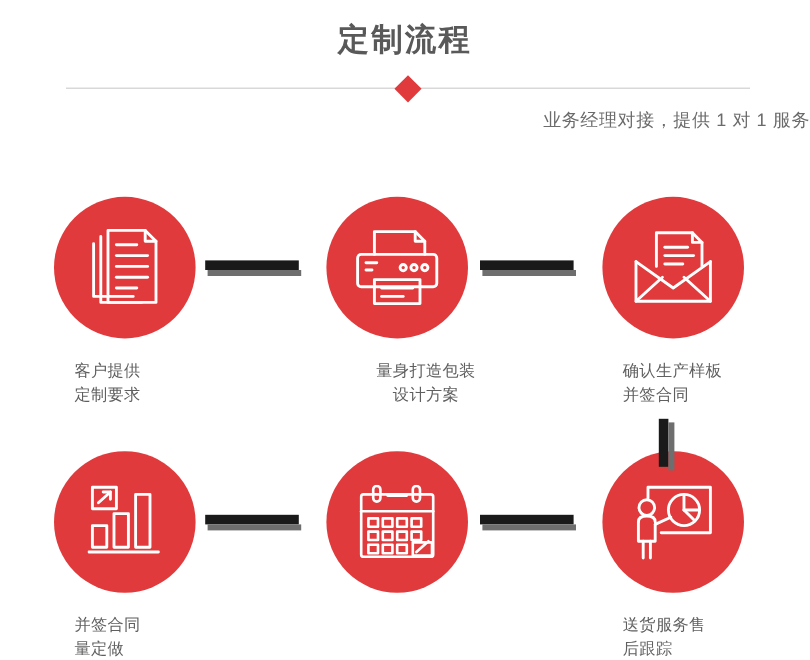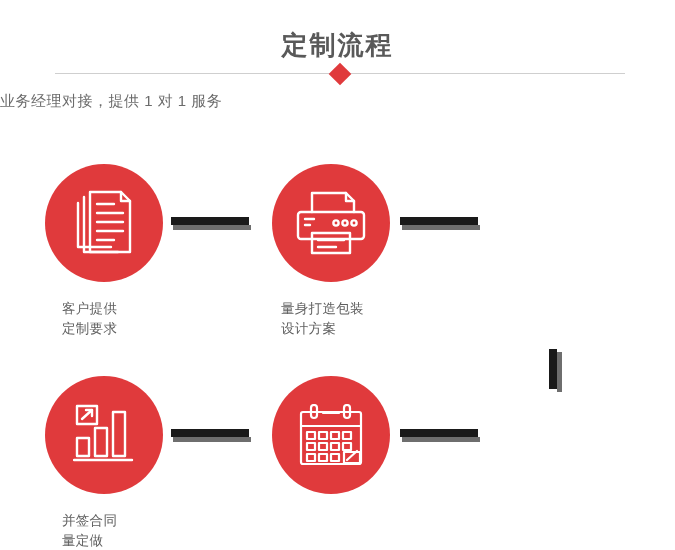--- a/index.html
+++ b/index.html
@@ -18,21 +18,21 @@
   
   .header {
     position: absolute;
     left: 0;
     top: 0;
     width: 675px;
     height: 130px;
   }
   .page-title {
     position: absolute;
-    top: 28px;
+    top: 16px;
     left: 0;
     width: 675px;
     text-align: center;
     font-size: 26px;
     font-weight: bold;
     color: #595959;
     letter-spacing: 2px;
     line-height: 34px;
   }
   .divider-wrap {
@@ -57,41 +57,41 @@
     width: 16px;
     height: 16px;
     background: #e03a3c;
     transform: rotate(45deg);
   }
   .page-subtitle {
     position: absolute;
     top: 90px;
     left: 0;
     width: 675px;
-    text-align: left;
+    text-align: right;
     font-size: 15px;
     color: #6b6b6b;
     letter-spacing: 0.5px;
     line-height: 22px;
   }
 
   
   .flow {
     position: absolute;
     left: 0;
     top: 144px;
     width: 675px;
     height: 420px;
   }
   .step {
     position: absolute;
     width: 175px;
   }
   .step-col-0 { left: 27px; }
-  .step-col-1 { left: 254px; }
+  .step-col-1 { left: 254px; text-align: center; }
   .step-col-2 { left: 484px; }
   .step-row-0 { top: 20px; }
   .step-row-1 { top: 232px; }
 
   .circle {
     position: relative;
     width: 118px;
     height: 118px;
     border-radius: 50%;
     background: #e03a3c;
@@ -221,20 +221,39 @@
           <rect x="16" y="42" width="38" height="20"></rect>
           <line x1="22" y1="49" x2="48" y2="49"></line>
           <line x1="22" y1="56" x2="40" y2="56"></line>
         </svg>
       </span>
     </div>
     <div class="step-label">量身打造包装
 设计方案</div>
   </div>
 
+  <div class="step step-col-2 step-row-0">
+    <div class="circle">
+      <span>
+        <svg width="72" height="62" viewBox="0 0 72 62" fill="none" stroke="#ffffff" stroke-width="2.4" stroke-linejoin="round" stroke-linecap="round">
+          <path d="M22 30 L22 2 L52 2 L60 10 L60 30"></path>
+          <path d="M52 2 L52 10 L60 10"></path>
+          <line x1="29" y1="14" x2="48" y2="14"></line>
+          <line x1="29" y1="21" x2="53" y2="21"></line>
+          <line x1="29" y1="28" x2="44" y2="28"></line>
+          <path d="M5 26 L5 59 L67 59 L67 26"></path>
+          <path d="M5 26 L36 48 L67 26"></path>
+          <path d="M5 59 L27 39"></path>
+          <path d="M67 59 L45 39"></path>
+        </svg>
+      </span>
+    </div>
+    <div class="step-label">确认生产样板
+并签合同</div>
+  </div>
 
   <div class="step step-col-0 step-row-1">
     <div class="circle">
       <span>
         <svg width="62" height="62" viewBox="0 0 62 62" fill="none" stroke="#ffffff" stroke-width="2.4" stroke-linejoin="round" stroke-linecap="round">
           <rect x="4" y="2" width="20" height="18"></rect>
           <path d="M9 15 L19 6"></path>
           <path d="M13 6 L19 6 L19 12"></path>
           <rect x="4" y="34" width="12" height="18"></rect>
           <rect x="22" y="24" width="12" height="28"></rect>
@@ -271,20 +290,41 @@
           <rect x="21" y="50" width="8" height="7"></rect>
           <rect x="33" y="50" width="8" height="7"></rect>
 
           <path d="M46 59 L46 48 L62 48 L62 59 Z"></path>
           <path d="M49 56 L59 47"></path>
         </svg>
       </span>
     </div>
   </div>
 
+  <div class="step step-col-2 step-row-1">
+    <div class="circle">
+      <span>
+        <svg width="70" height="64" viewBox="0 0 70 64" fill="none" stroke="#ffffff" stroke-width="2.4" stroke-linejoin="round" stroke-linecap="round">
+          <polyline points="14,12 14,3 66,3 66,41 25,41"></polyline>
+          <circle cx="44" cy="22" r="13"></circle>
+          <line x1="44" y1="22" x2="44" y2="9"></line>
+          <line x1="44" y1="22" x2="57" y2="22"></line>
+          <line x1="44" y1="22" x2="53" y2="31"></line>
+          <circle cx="13" cy="20" r="6.5"></circle>
+          <path d="M6 32 L6 48 L20 48 L20 34"></path>
+          <path d="M20 34 L33 28"></path>
+          <path d="M6 32 C6 28 9 27 13 27 C17 27 20 28 20 32"></path>
+          <line x1="10" y1="48" x2="10" y2="62"></line>
+          <line x1="16" y1="48" x2="16" y2="62"></line>
+        </svg>
+      </span>
+    </div>
+    <div class="step-label">送货服务售
+后跟踪</div>
+  </div>
 
   <div class="conn-h conn-h-0">
     <div class="bar"></div>
     <div class="shadow"></div>
   </div>
   <div class="conn-h conn-h-1">
     <div class="bar"></div>
     <div class="shadow"></div>
   </div>
   <div class="conn-h conn-h-2">

